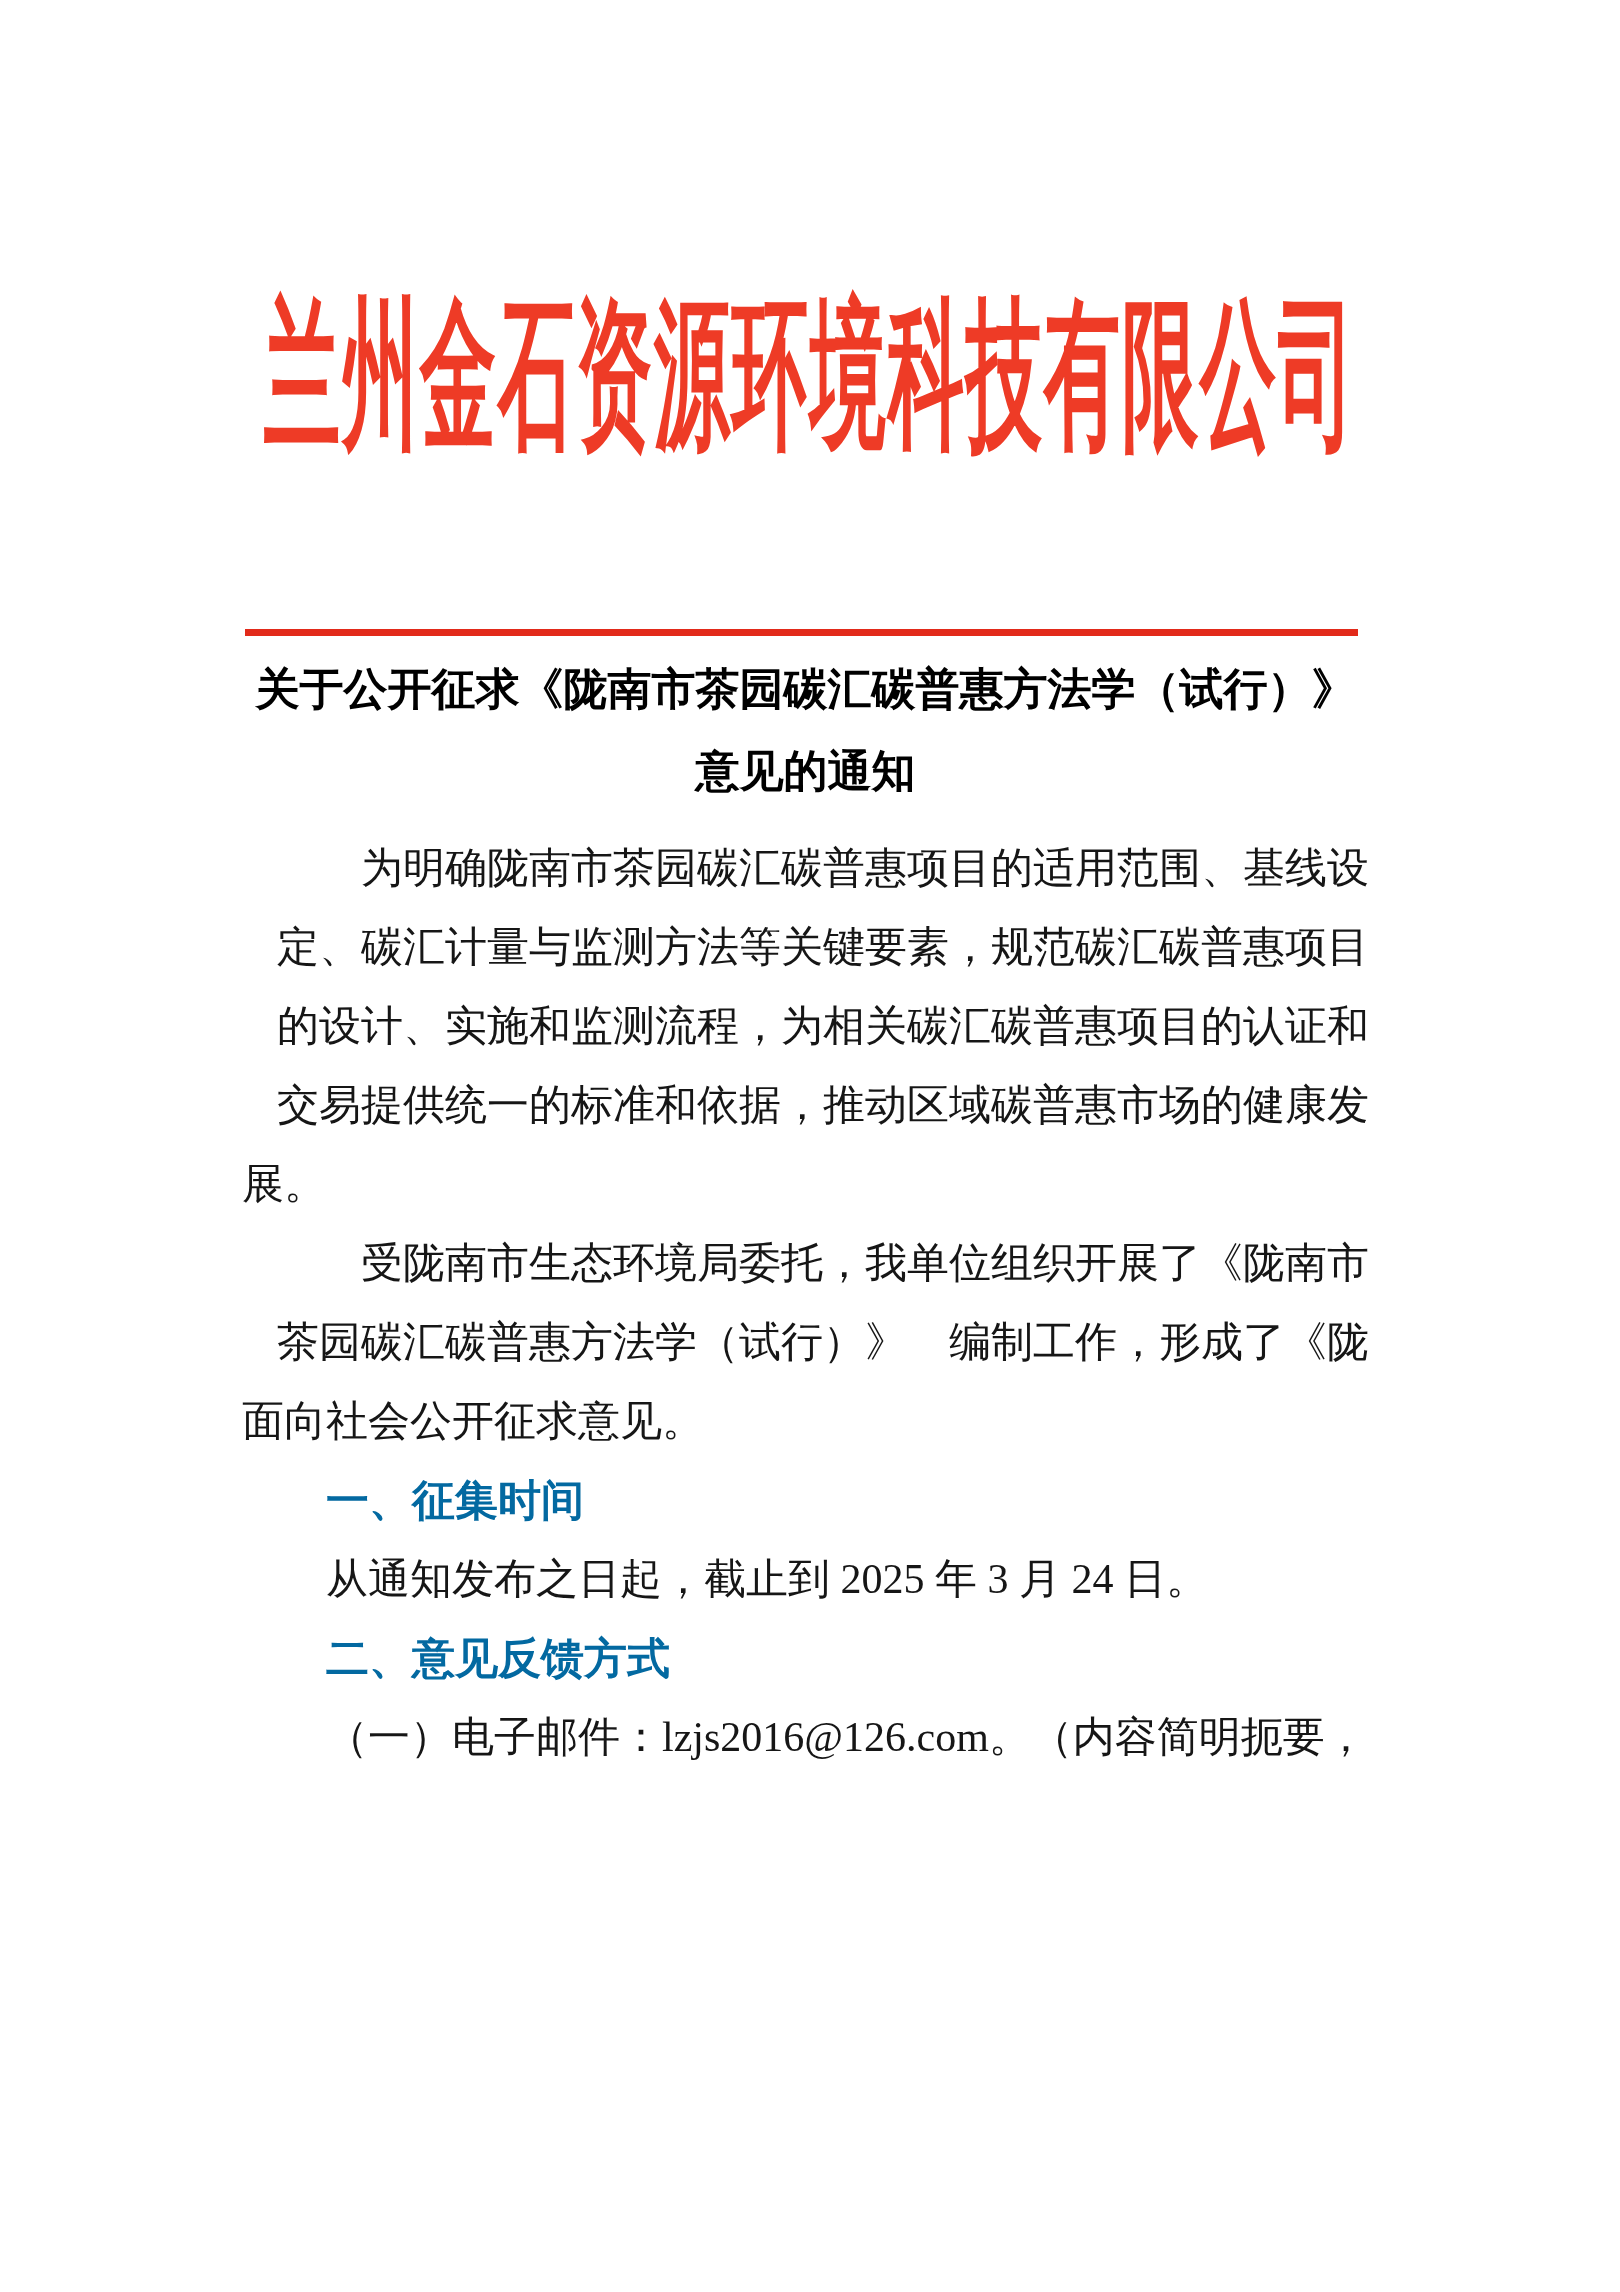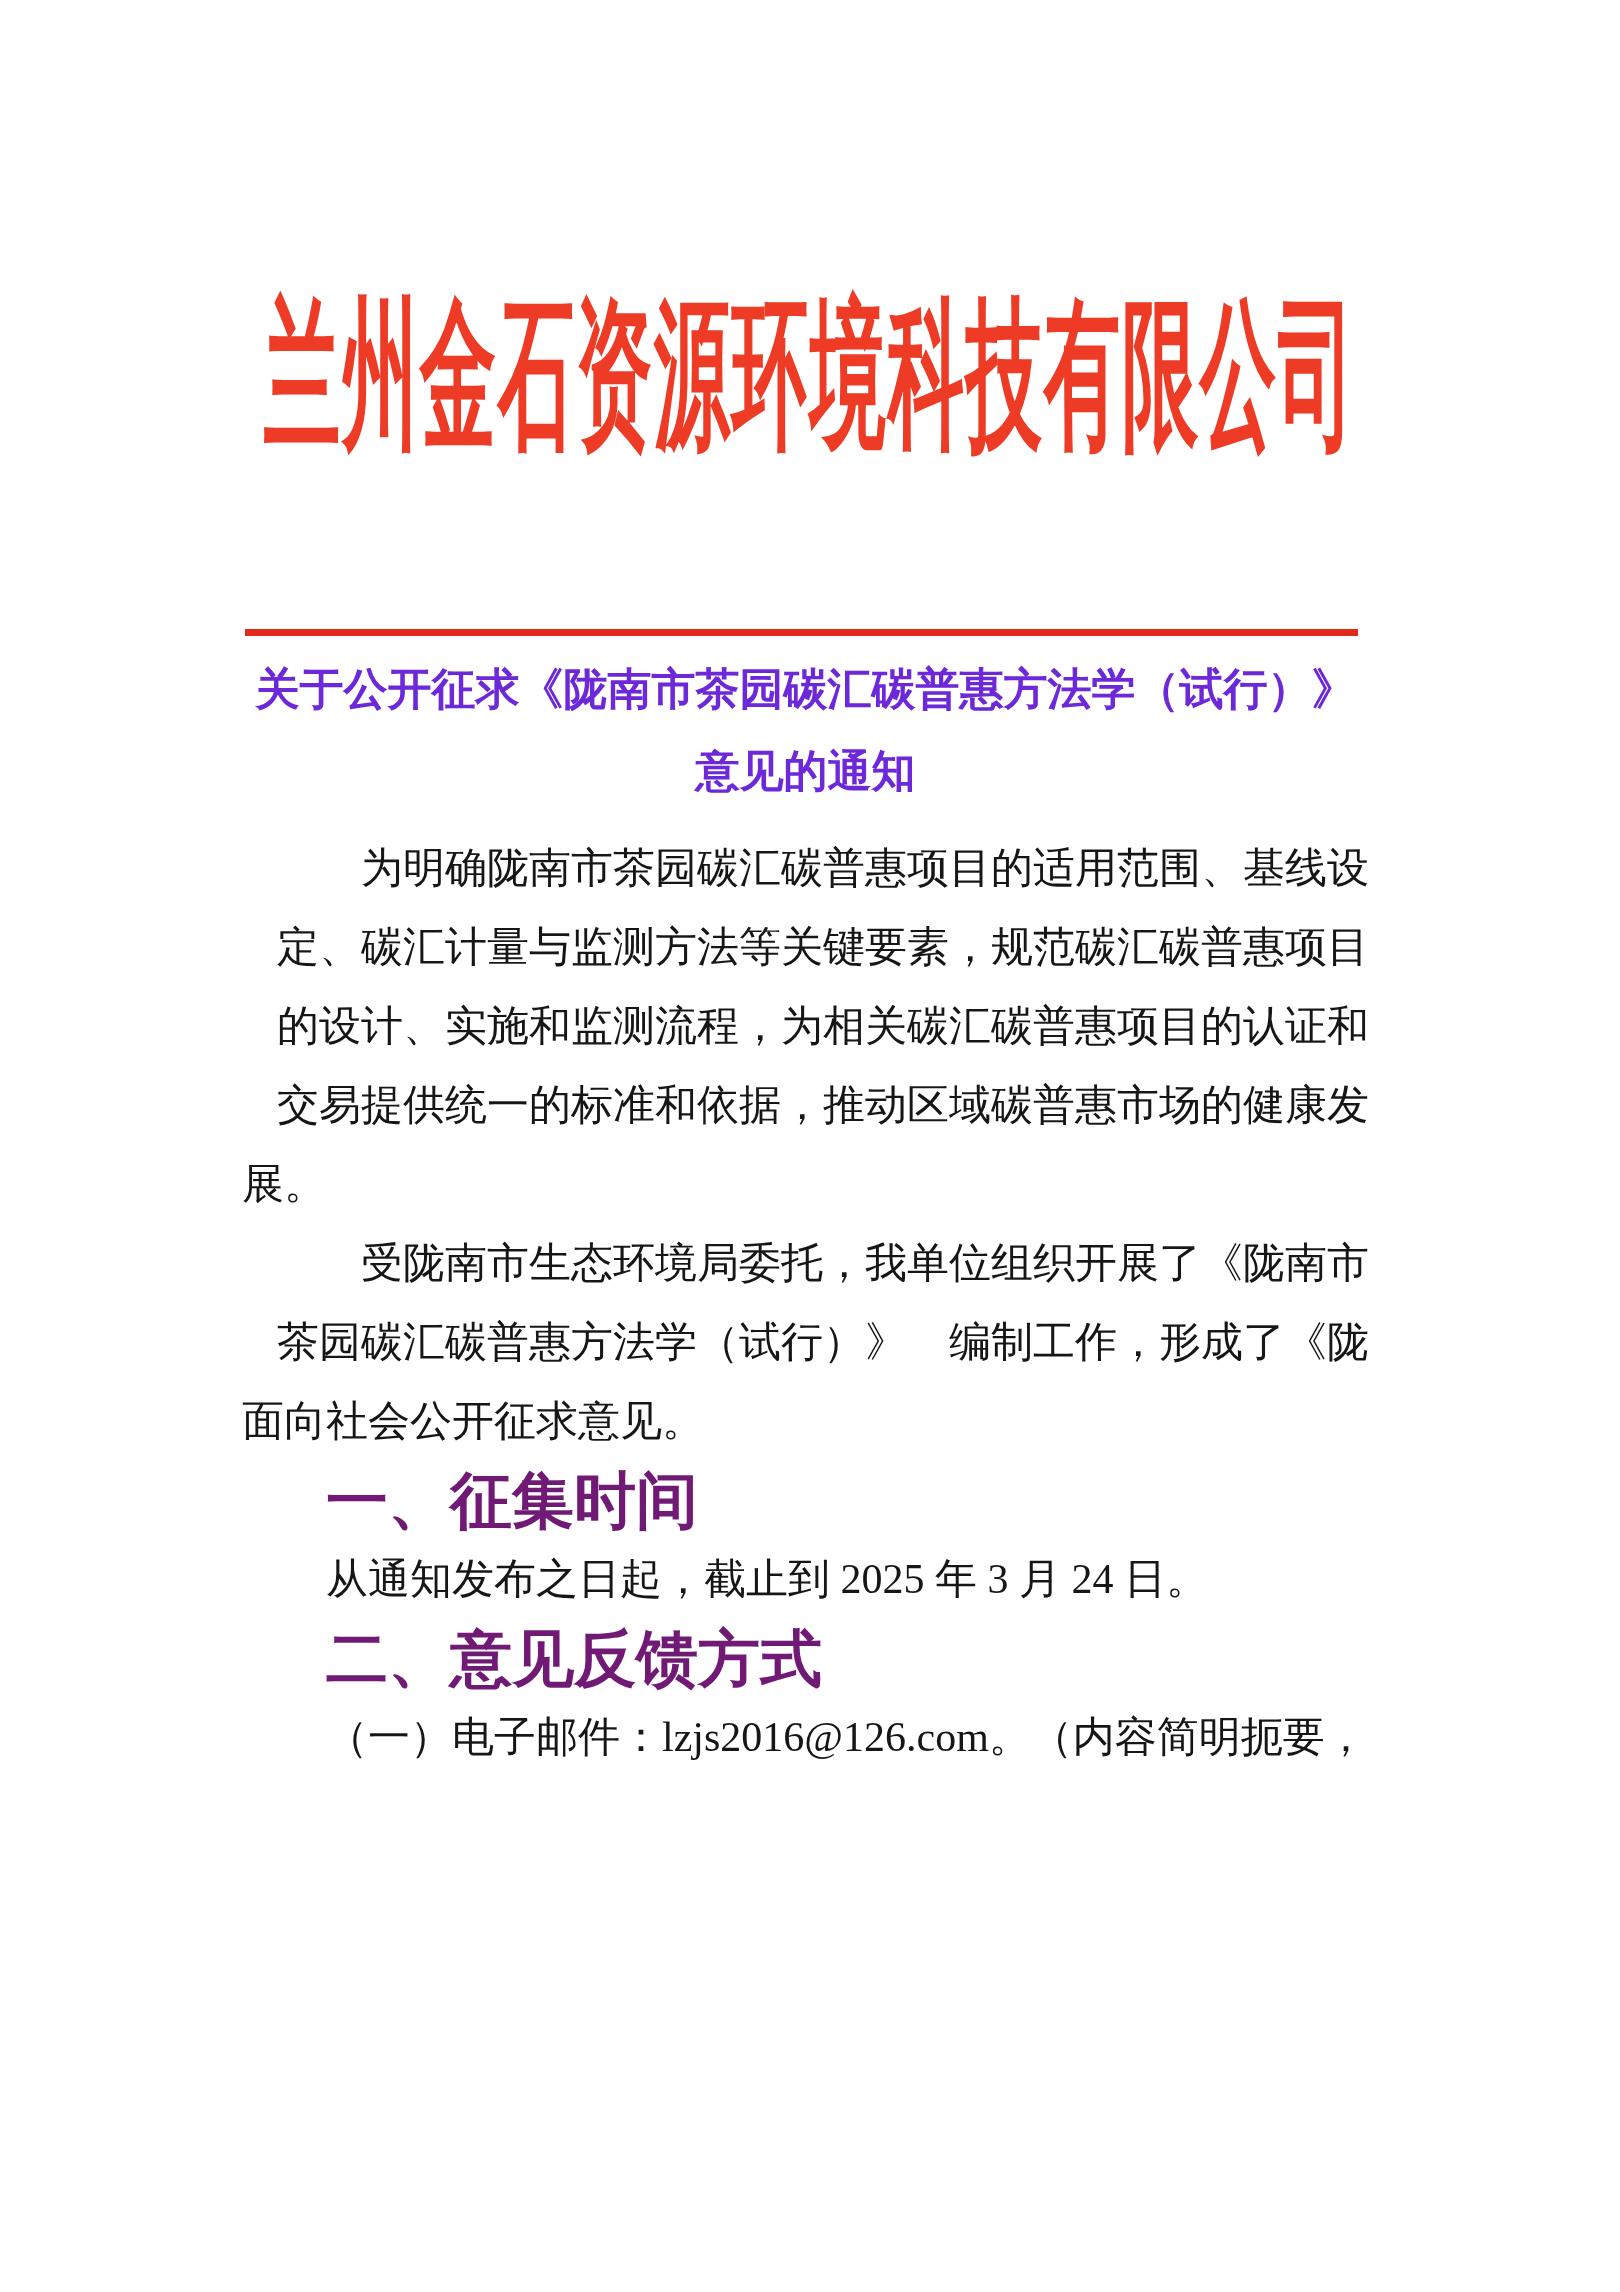--- a/index.html
+++ b/index.html
@@ -38,31 +38,31 @@
   .ln {
     height:79px; line-height:79px;
     font-size:42px;
     color:#161616;
   }
   .title-ln {
     height:82px; line-height:82px;
     font-size:44px;
     font-weight:bold;
     text-align:center;
-    color:#6d28d9;
+    color:#000000;
   }
   .title-gap { margin-bottom:15.7px; }
   .just { text-align:justify; text-align-last:justify;margin-left:35px; }
   .first { text-indent:84px; }
   .ind { padding-left:84px; }
   .heading {
     font-family:"Liberation Sans","DejaVu Sans",sans-serif;
     font-weight:bold;
-    font-size:62px;
-    color:#701a75;
+    font-size:43px;
+    color:#0369a1;
   }
 </style>
 </head>
 <body>
 
 <div class="page">
 
   <div class="letterhead">
     <span class="company">兰州金石资源环境科技有限公司</span>
   </div>

